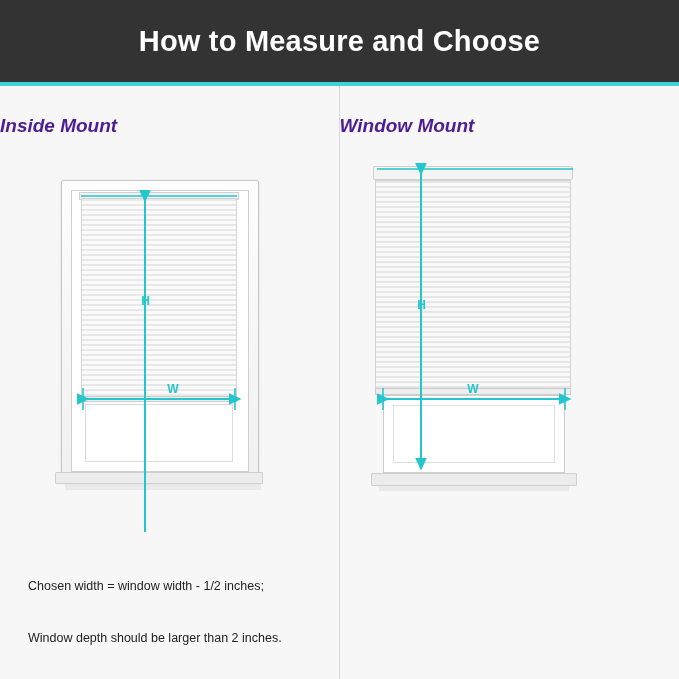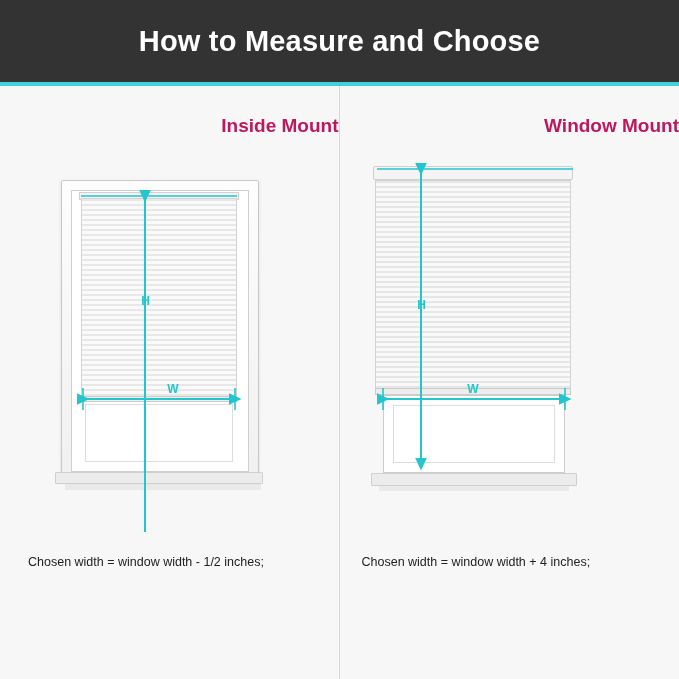--- a/index.html
+++ b/index.html
@@ -64,24 +64,25 @@
     box-sizing: border-box;
   }
   .col.left {
     border-right: 1px solid #d8d8d8;
   }
   .col-title {
     position: absolute;
     top: 29px;
     left: 0;
     width: 100%;
-    text-align: right;
+    text-align: left;
     font-size: 19px;
     font-weight: bold;
-    color: #be185d;
+    color: #4c1d95;
+    font-style: italic;
   }
   
   .illus {
     position: absolute;
     top: 66px;
     left: 0;
     width: 100%;
     height: 380px;
   }
   .stage {
@@ -279,20 +280,21 @@
     top: 462px;
     width: 100%;
     padding: 0 28px;
     box-sizing: border-box;
   }
   .note-line {
     font-size: 12.5px;
     color: #222222;
     line-height: 28px;
     white-space: nowrap;
+    margin-top: 24px;
   }
   .col.left .notes { padding-left: 28px; }
   .col.right .notes { padding-left: 22px; }
 </style>
 </head>
 <body>
 
 <div class="page">
 
   <div class="header">
@@ -335,20 +337,21 @@
             <line x1="126" y1="44" x2="126" y2="248" stroke="#23c6cd" stroke-width="2"></line>
           </svg>
 
           <div class="dim-label" style="left:122px; top:142px;">H</div>
           <div class="dim-label" style="left:148px; top:230px;">W</div>
         </div>
       </div>
 
       <div class="notes">
         <div class="note-line">Chosen width = window width - 1/2 inches;</div>
+        <div class="note-line">Window depth should be larger than 2 inches.</div>
       </div>
     </div>
 
     <div class="col right">
       <div class="col-title">Window Mount</div>
 
       <div class="illus">
         <div class="stage">
           <div class="out-head"></div>
           <div class="out-shade"></div>
@@ -373,18 +376,17 @@
             <line x1="24" y1="236" x2="24" y2="258" stroke="#23c6cd" stroke-width="1.6"></line>
             <line x1="206" y1="236" x2="206" y2="258" stroke="#23c6cd" stroke-width="1.6"></line>
           </svg>
 
           <div class="dim-label" style="left:58px; top:146px;">H</div>
           <div class="dim-label" style="left:108px; top:230px;">W</div>
         </div>
       </div>
 
       <div class="notes">
-        <div class="note-line">Chosen width = window width + 4 inches;</div>
       </div>
     </div>
 
   </div>
 </div>
 
 </body></html>

